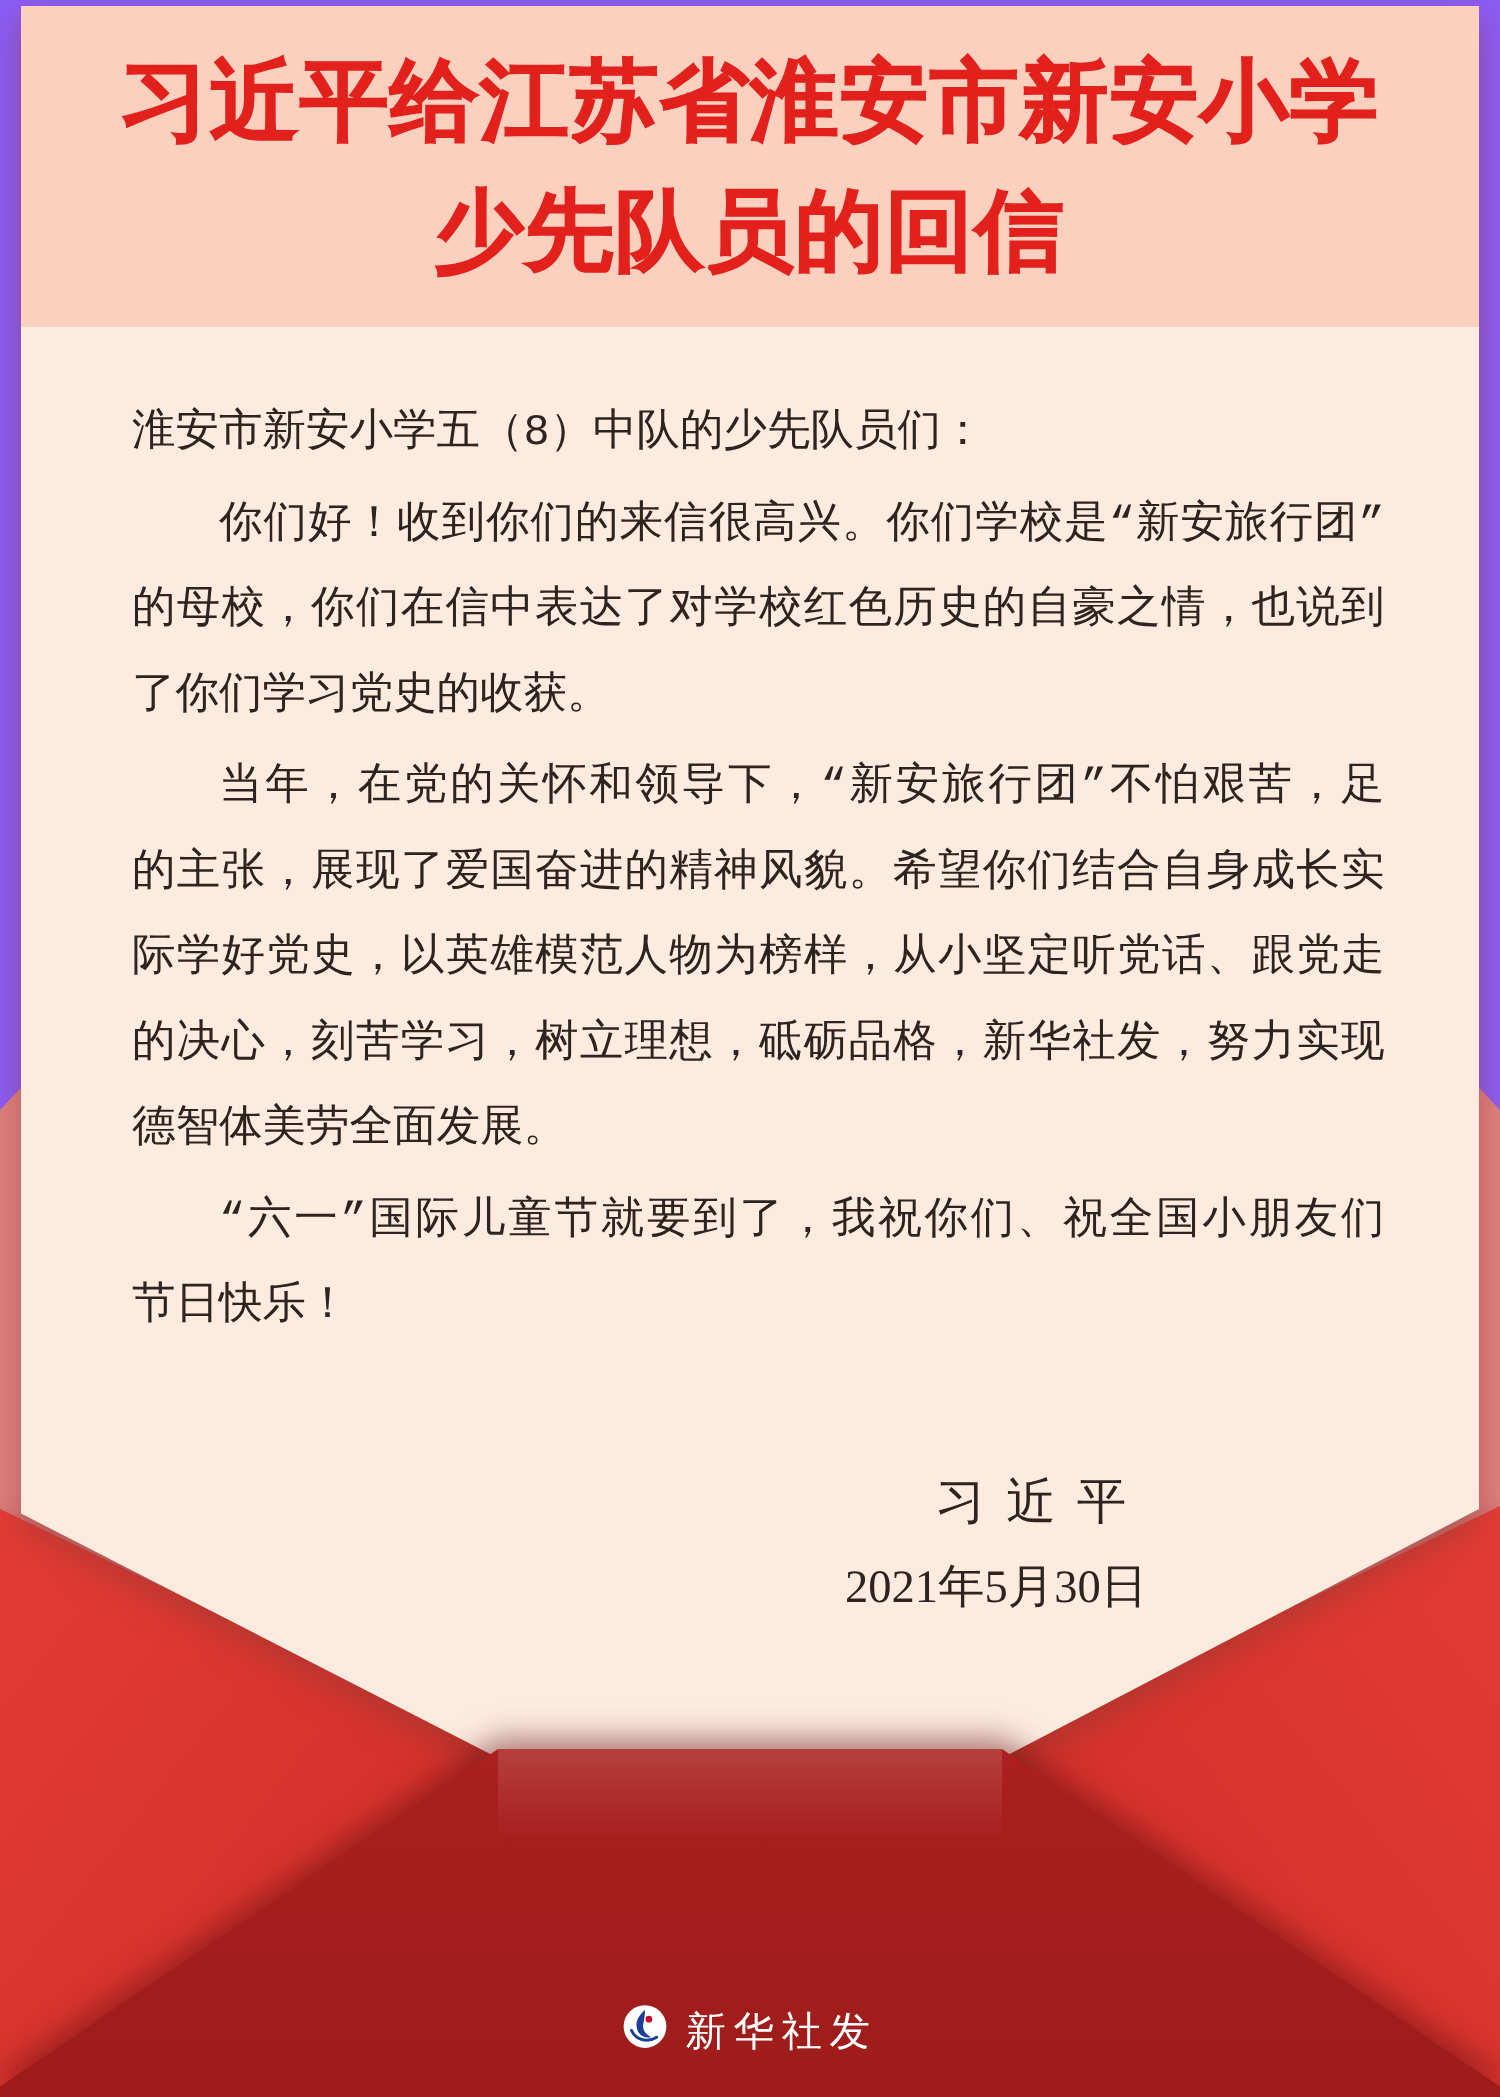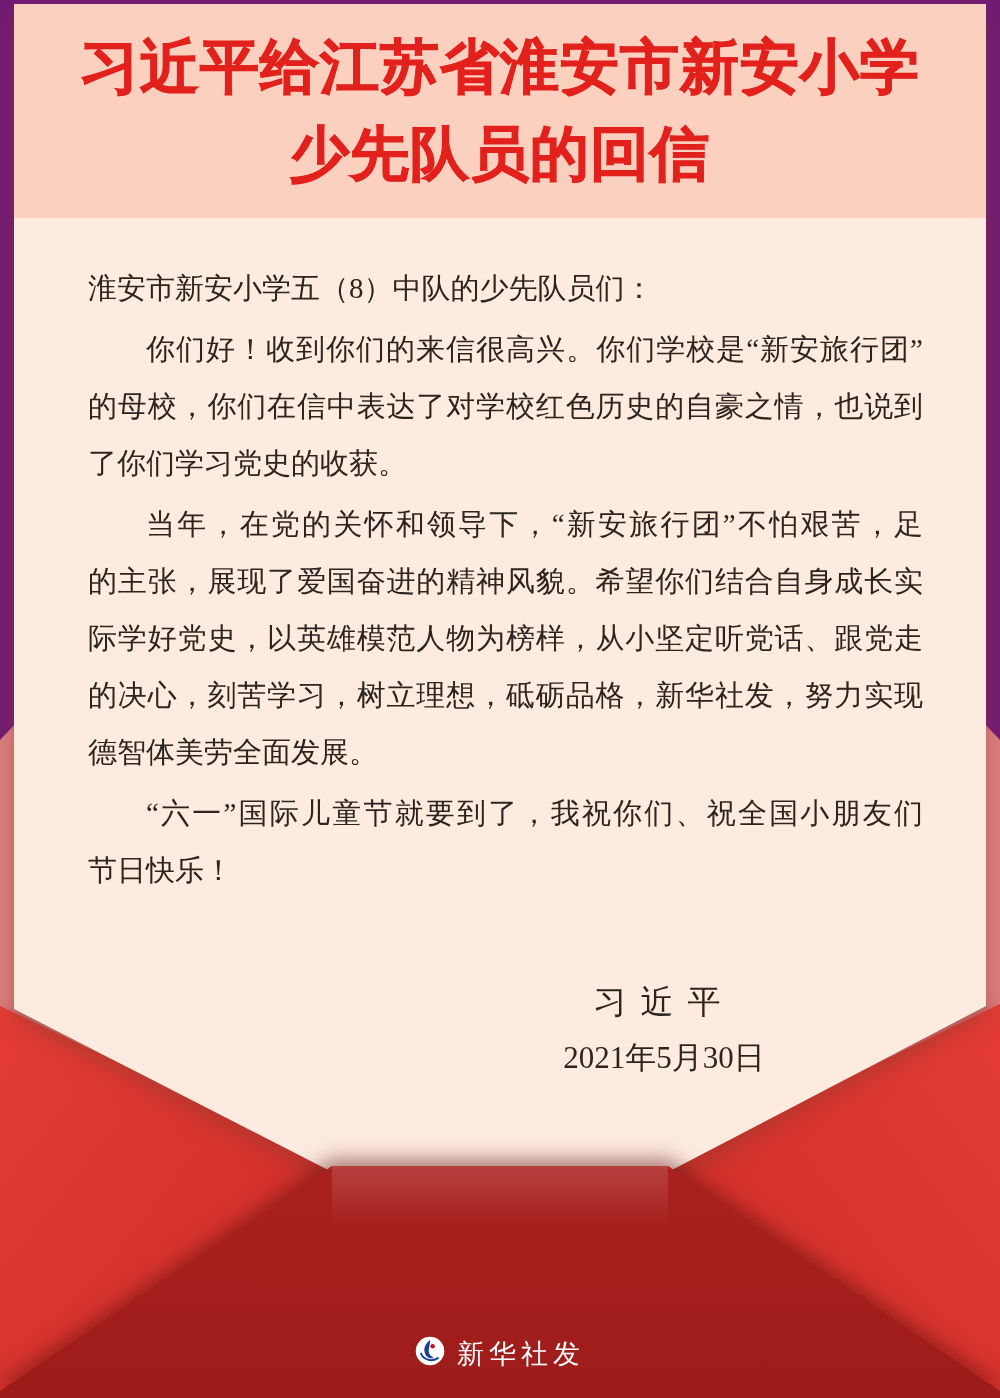--- a/index.html
+++ b/index.html
@@ -1,18 +1,18 @@
 <!DOCTYPE html>
 <html><head>
 <meta charset="utf-8">
 <style>
   html,body{margin:0;padding:0;background:#ffffff;}
   body{width:1000px;height:1398px;position:relative;overflow:hidden;
        font-family:"Liberation Serif","DejaVu Serif",serif;}
-  .canvas{position:absolute;left:0;top:0;width:1000px;height:1398px;background:#701a75;}
+  .canvas{position:absolute;left:0;top:0;width:1000px;height:1398px;background:#8b5cf6;}
 
   
   .env-back{position:absolute;inset:0;background:#df8181;
     clip-path:polygon(0px 740px,17px 722px,983px 722px,1000px 740px,1000px 1398px,0px 1398px);}
 
   
   .flap-shadow{position:absolute;inset:0;filter:drop-shadow(0px 5px 9px rgba(110,15,15,.45));}
   .flap-left{position:absolute;inset:0;
     background:linear-gradient(128deg,#f2544b 0%,#e63d36 34%,#cf2d28 68%,#b42521 100%);
     clip-path:polygon(0px 1006px,334px 1166px,0px 1397px);}
@@ -26,29 +26,29 @@
     clip-path:polygon(14px 4px,986px 4px,986px 1006px,668px 1172px,332px 1172px,14px 1009px);}
 
   
   .banner{position:absolute;left:14px;top:4px;width:972px;height:214px;background:#fcd0bf;
     display:flex;flex-direction:column;align-items:center;justify-content:center;}
   .banner .t{font-weight:900;font-size:59px;line-height:87px;color:#e2211d;
     letter-spacing:1px;-webkit-text-stroke:1px #e2211d;white-space:nowrap;}
 
   
   .letter-text{position:absolute;left:88px;top:260px;width:835px;color:#2e241f;
-    font-size:29px;line-height:57px;}
+    font-size:29px;line-height:57px;font-family:Liberation Mono, monospace;}
   .line{height:57px;white-space:nowrap;overflow:visible;}
   .line.indent{text-indent:2em;}
   .line.just{text-align:justify;text-align-last:justify;text-justify:inter-character;}
   .para{margin-top:4px;}
   .salutation{height:57px;white-space:nowrap;}
 
   .signature-block{position:absolute;left:664px;top:974px;transform:translateX(-50%);
-    text-align:center;color:#2e241f;}
+    text-align:right;color:#2e241f;}
   .signature-block .name{font-size:33px;line-height:56px;letter-spacing:14px;white-space:nowrap;}
   .signature-block .date{font-size:31px;line-height:56px;white-space:nowrap;}
 
   
   .front-shadow{position:absolute;inset:0;filter:drop-shadow(0px -7px 10px rgba(90,10,10,.5));}
   .flap-front{position:absolute;inset:0;
     background:linear-gradient(180deg,#d83331 0%,#c92b29 35%,#b42422 70%,#9d1c1a 100%);
     clip-path:polygon(332px 1166px,668px 1166px,1000px 1391px,1000px 1398px,0px 1398px,0px 1391px);}
   .flap-front::before{content:"";position:absolute;left:332px;top:1166px;width:336px;height:60px;
     background:linear-gradient(180deg,rgba(255,255,255,.14),rgba(255,255,255,0));}

